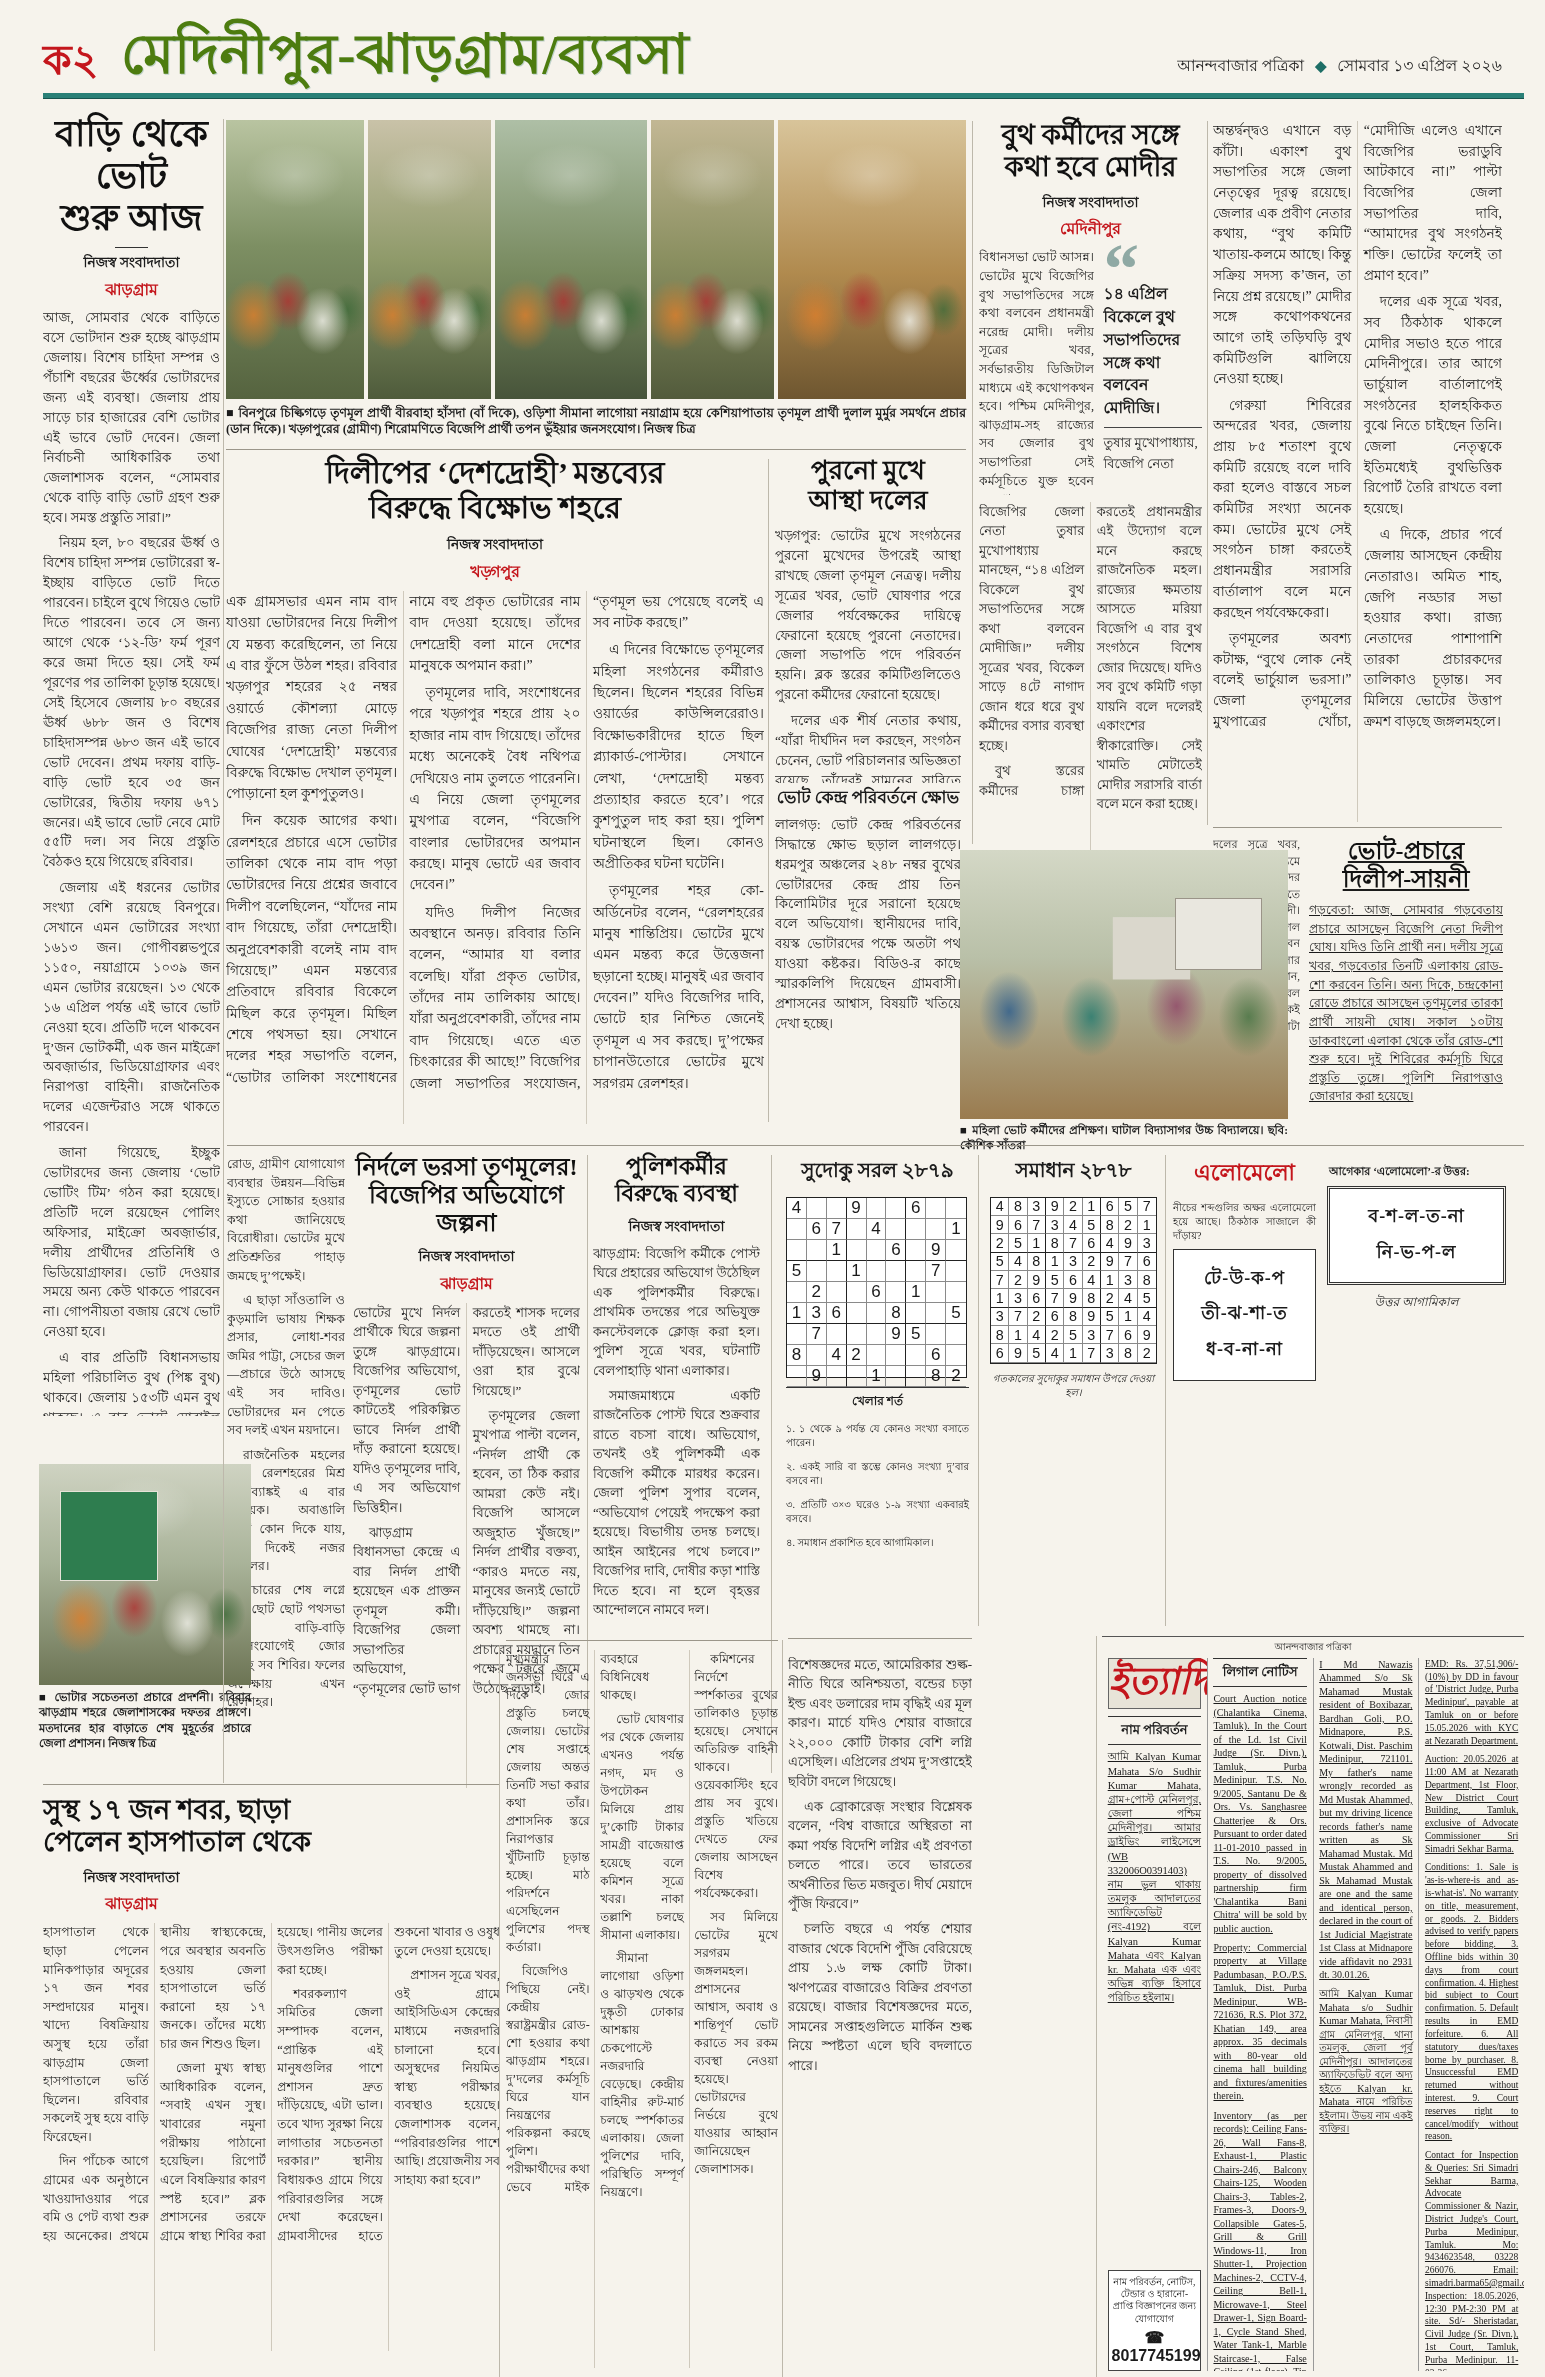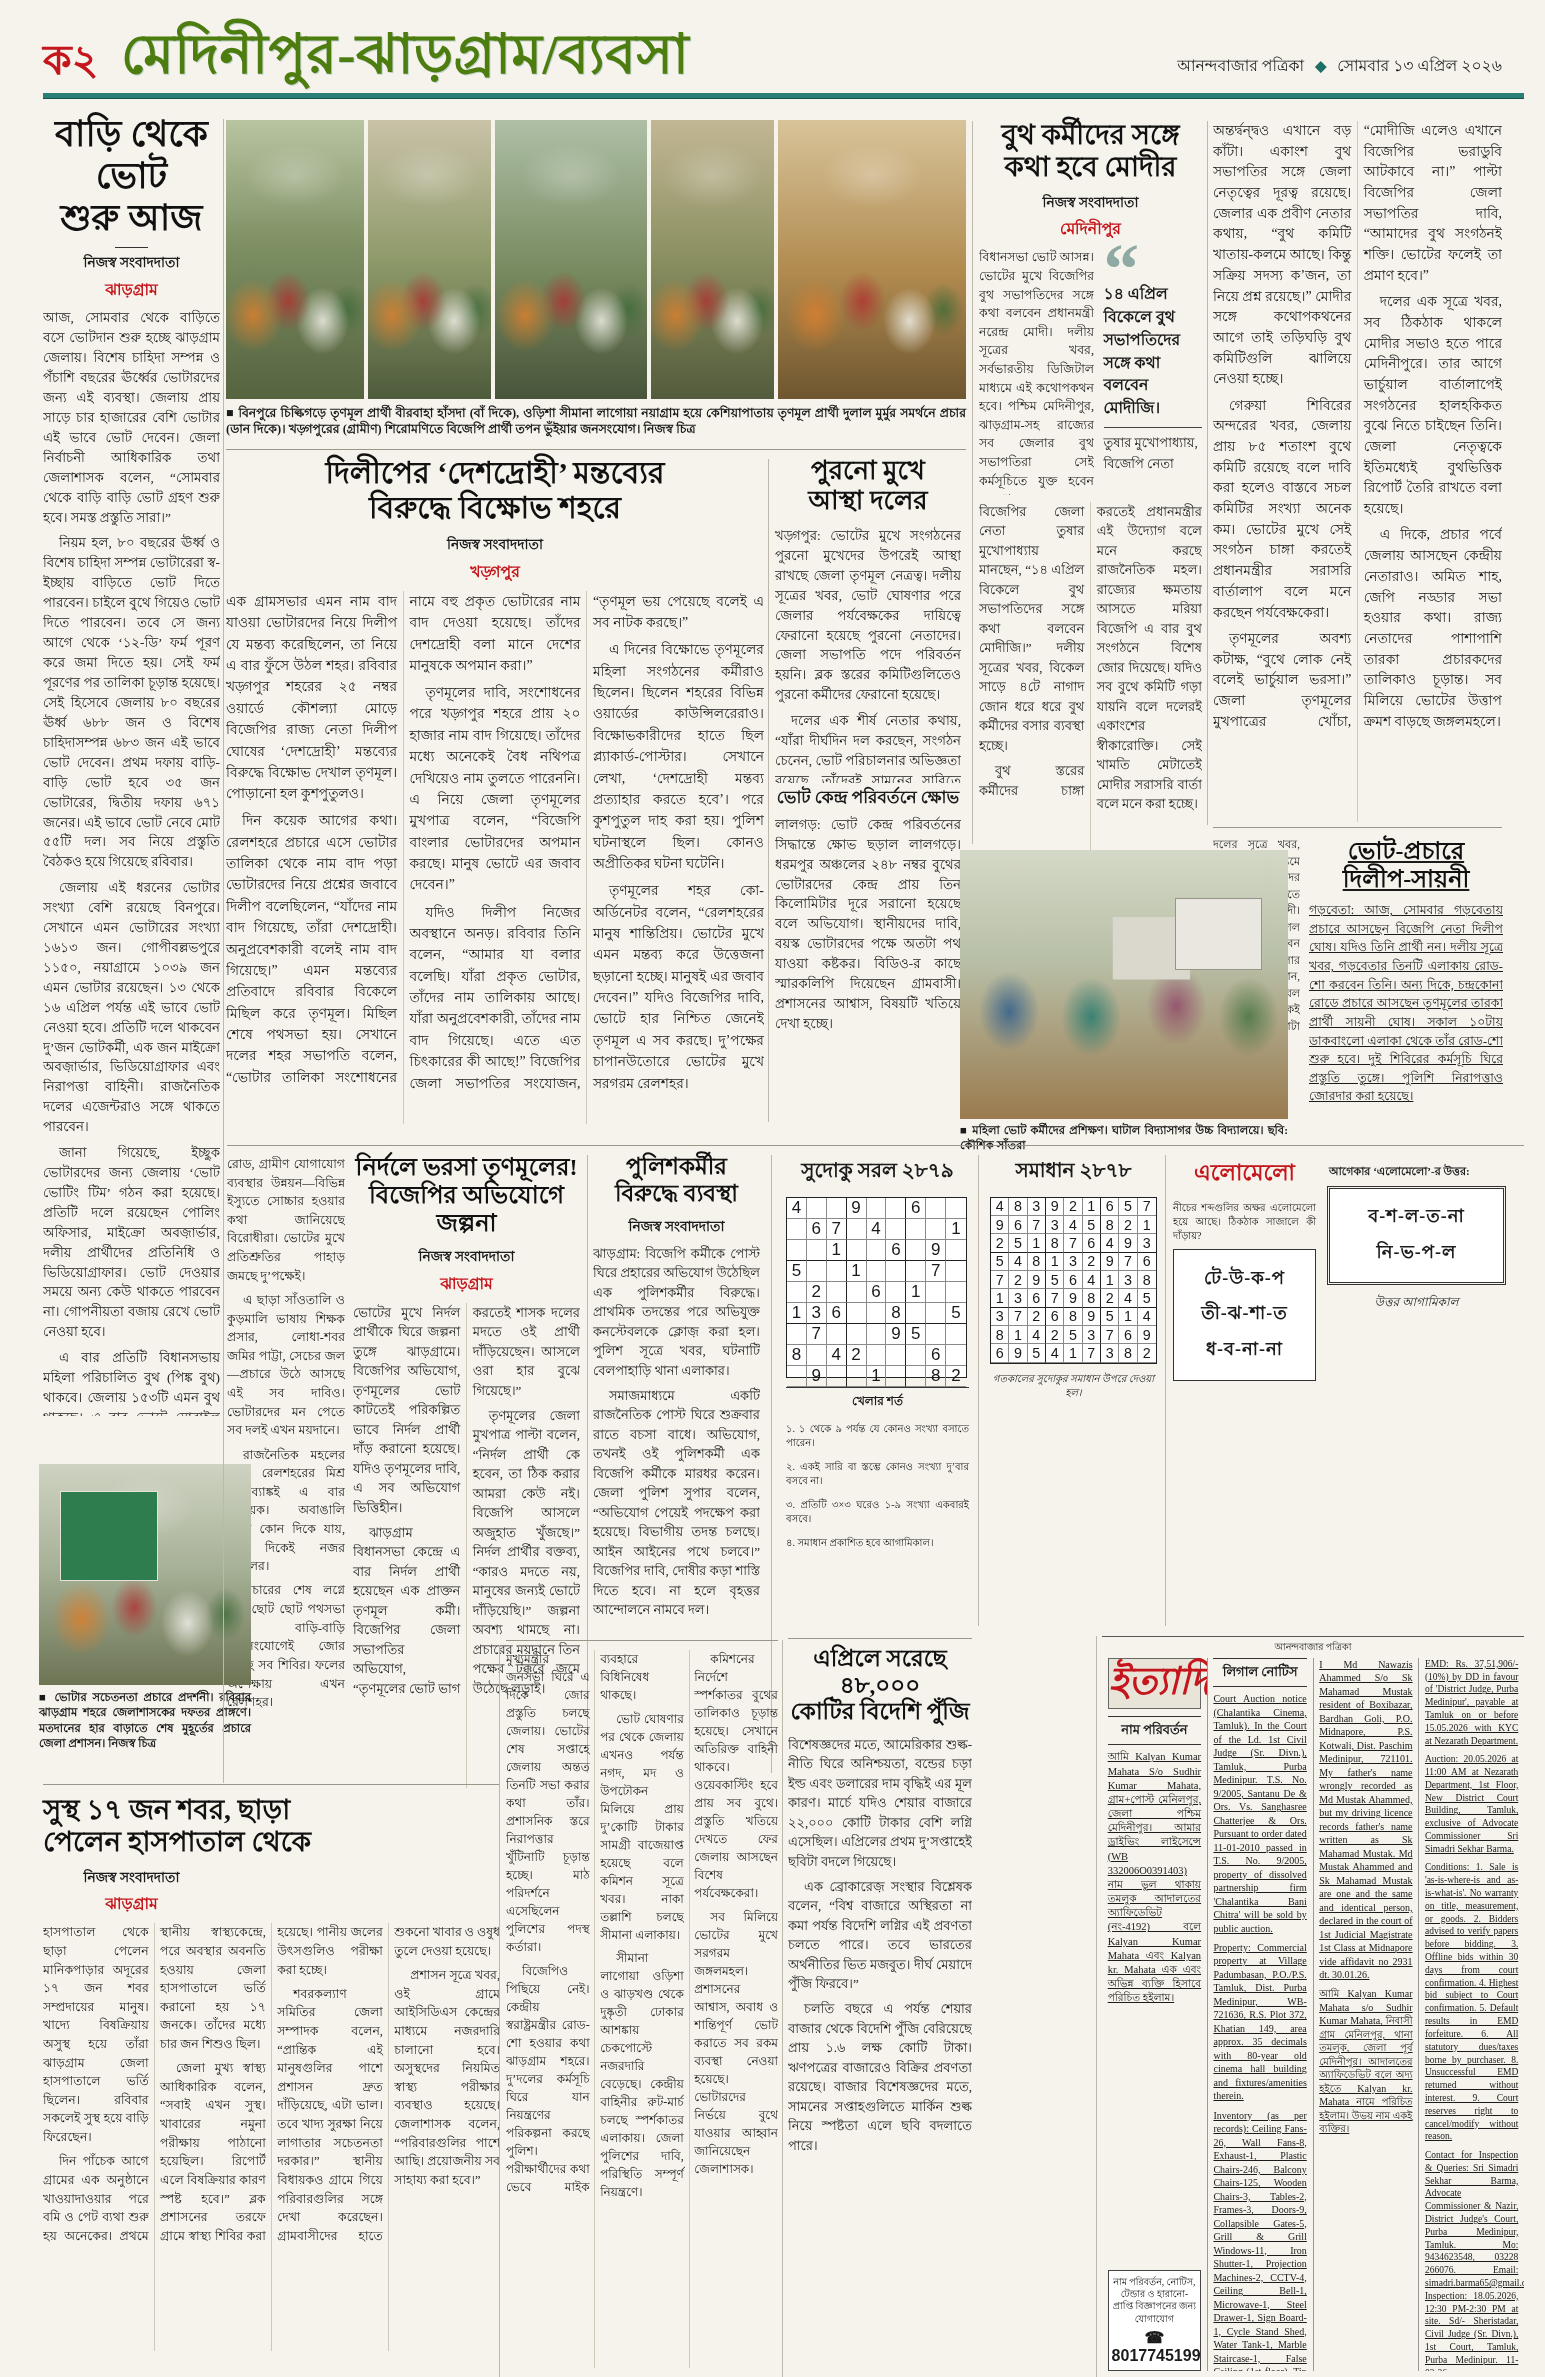--- a/index.html
+++ b/index.html
@@ -494,22 +494,20 @@
       <p>ভোট ঘোষণার পর থেকে জেলায় এখনও পর্যন্ত নগদ, মদ ও উপঢৌকন মিলিয়ে প্রায় দু’কোটি টাকার সামগ্রী বাজেয়াপ্ত হয়েছে বলে কমিশন সূত্রে খবর। নাকা তল্লাশি চলছে সীমানা এলাকায়।</p>
       <p>সীমানা লাগোয়া ওড়িশা ও ঝাড়খণ্ড থেকে দুষ্কৃতী ঢোকার আশঙ্কায় চেকপোস্টে নজরদারি বেড়েছে। কেন্দ্রীয় বাহিনীর রুট-মার্চ চলছে স্পর্শকাতর এলাকায়। জেলা পুলিশের দাবি, পরিস্থিতি সম্পূর্ণ নিয়ন্ত্রণে।</p>
       <p>কমিশনের নির্দেশে স্পর্শকাতর বুথের তালিকাও চূড়ান্ত হয়েছে। সেখানে অতিরিক্ত বাহিনী থাকবে। ওয়েবকাস্টিং হবে প্রায় সব বুথে। প্রস্তুতি খতিয়ে দেখতে ফের জেলায় আসছেন বিশেষ পর্যবেক্ষকেরা।</p>
       <p>সব মিলিয়ে ভোটের মুখে সরগরম জঙ্গলমহল। প্রশাসনের আশ্বাস, অবাধ ও শান্তিপূর্ণ ভোট করাতে সব রকম ব্যবস্থা নেওয়া হয়েছে। ভোটারদের নির্ভয়ে বুথে যাওয়ার আহ্বান জানিয়েছেন জেলাশাসক।</p>
     </div>
 </section>
 <div class="vrule" style="left:782px;top:1640px;height:739px;"></div>
 
 <div class="hrule" style="left:788px;top:1638px;width:184px;"></div>
 <section class="abs" style="left:788px;top:1646px;width:184px;">
-  <h1 class="headline center" style="font-size:23px;">এপ্রিলে সরেছে ৪৮,০০০
-কোটির বিদেশি পুঁজি</h1>
   <div class="body" style="height:656px;font-size:13px;margin-top:8.6px;">
       <p>বিশেষজ্ঞদের মতে, আমেরিকার শুল্ক-নীতি ঘিরে অনিশ্চয়তা, বন্ডের চড়া ইল্ড এবং ডলারের দাম বৃদ্ধিই এর মূল কারণ। মার্চে যদিও শেয়ার বাজারে ২২,০০০ কোটি টাকার বেশি লগ্নি এসেছিল। এপ্রিলের প্রথম দু’সপ্তাহেই ছবিটা বদলে গিয়েছে।</p>
       <p>এক ব্রোকারেজ় সংস্থার বিশ্লেষক বলেন, “বিশ্ব বাজারে অস্থিরতা না কমা পর্যন্ত বিদেশি লগ্নির এই প্রবণতা চলতে পারে। তবে ভারতের অর্থনীতির ভিত মজবুত। দীর্ঘ মেয়াদে পুঁজি ফিরবে।”</p>
       <p>চলতি বছরে এ পর্যন্ত শেয়ার বাজার থেকে বিদেশি পুঁজি বেরিয়েছে প্রায় ১.৬ লক্ষ কোটি টাকা। ঋণপত্রের বাজারেও বিক্রির প্রবণতা রয়েছে। বাজার বিশেষজ্ঞদের মতে, সামনের সপ্তাহগুলিতে মার্কিন শুল্ক নিয়ে স্পষ্টতা এলে ছবি বদলাতে পারে।</p>
     </div>
 </section>
 <div class="vrule" style="left:1096px;top:1636px;height:747px;"></div>
 
 <section class="abs cls" style="left:1102px;top:1636px;width:422px;">
   <div class="center" style="font-size:9.5px;padding:2.9px 0;">আনন্দবাজার পত্রিকা</div>

